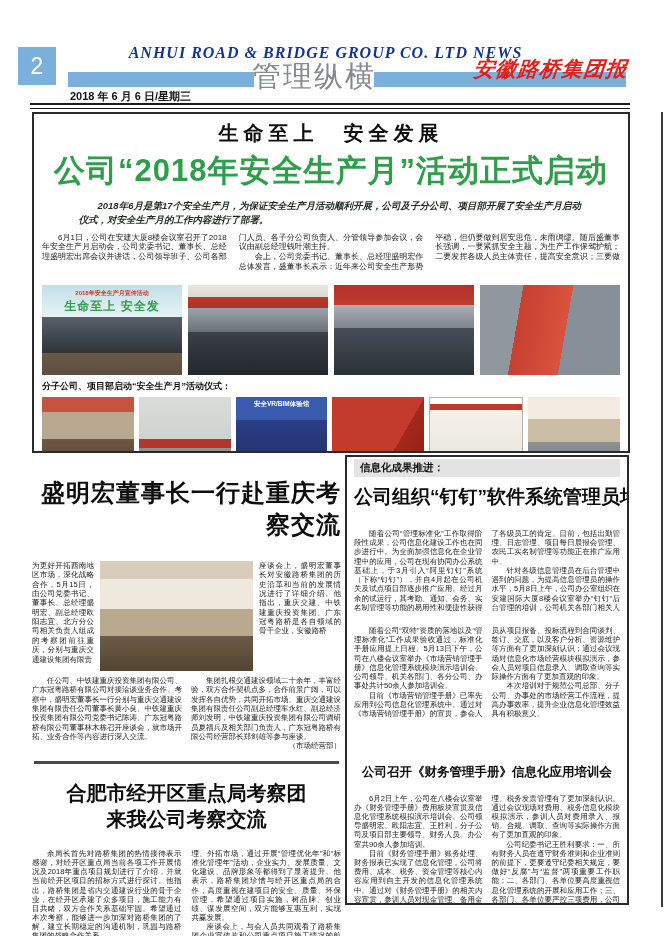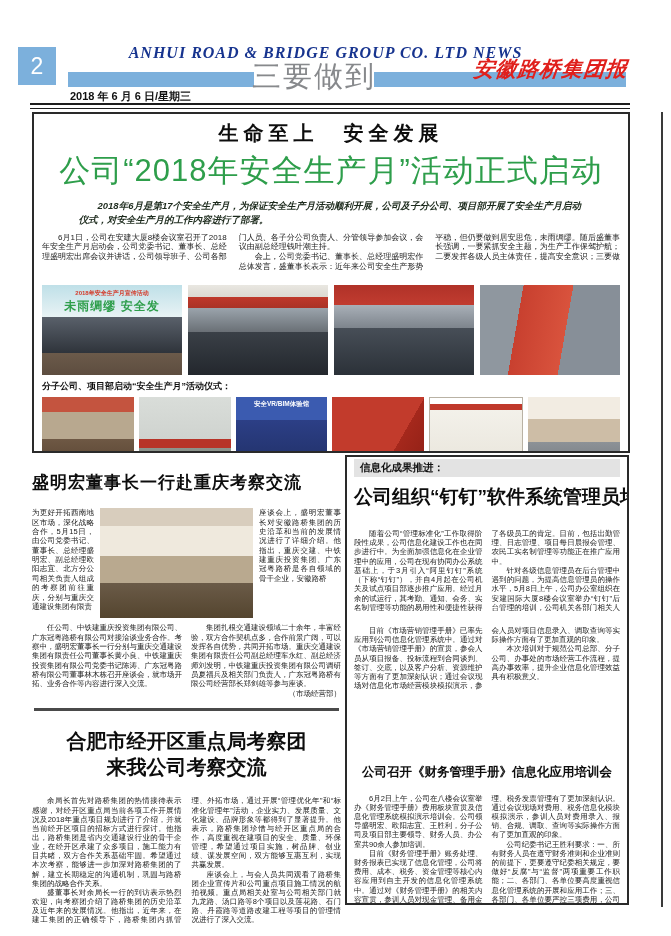--- a/index.html
+++ b/index.html
@@ -27,21 +27,21 @@
 
   
   p{margin:0;text-indent:2em;}
   .sign{text-align:right;font-weight:normal;text-indent:0;}
   .jtxt{text-align:justify;}
 
   
   .lead-box{position:absolute;left:32px;top:112px;width:598px;height:341px;
             border:2px solid #2a2a2a;box-sizing:border-box;padding:4px 8px 6px;overflow:hidden;}
   .kicker{text-align:center;font-size:20px;font-weight:900;letter-spacing:5px;color:#0d0d0d;margin-top:2px;}
-  .headline{margin:3px 0 0;text-align:center;font-size:31px;font-weight:400;color:#2e9e4b;letter-spacing:1px;}
+  .headline{margin:3px 0 0;text-align:center;font-size:31px;font-weight:700;color:#2e9e4b;letter-spacing:1px;}
   .deck{width:505px;margin:7px auto 5px;font-size:9.5px;font-weight:bold;font-style:italic;
         line-height:1.5;color:#1d2b1d;}
   .lead-body{column-count:3;column-gap:12px;font-size:8px;line-height:1.24;height:46px;overflow:hidden;}
 
   .photo-row1{display:flex;gap:6px;margin-top:6px;height:90px;}
   .photo-row2{display:flex;gap:5px;height:77px;}
   .photo{flex:1;position:relative;overflow:hidden;}
   .photo-caption{font-size:9px;font-weight:bold;margin:5px 0 4px;color:#111;}
 
   .ph-r1a{background:linear-gradient(180deg,#bfe0e8 0%,#e9f3f5 36%,#59606a 36%,#2e333a 76%,#6b5a4a 76%,#5d4d3f 100%);}
@@ -55,21 +55,21 @@
   .ph-r2b{background:linear-gradient(180deg,#d9ddd9 0%,#cfd3cf 55%,#b73428 55%,#b73428 66%,#8d958d 66%,#707870 100%);}
   .ph-r2c{background:linear-gradient(180deg,#3b5bb0 0%,#3b5bb0 30%,#2c3f86 30%,#1f2e63 100%);}
   .ph-vr-label{position:absolute;top:3px;left:0;right:0;text-align:center;font-size:6.5px;color:#fff;font-weight:bold;}
   .ph-r2d{background:linear-gradient(120deg,#c23b2c 0%,#c23b2c 68%,#a5281c 68%,#8e1f15 100%);}
   .ph-r2e{background:linear-gradient(180deg,#ffffff 0%,#ffffff 8%,#c0392b 8%,#c0392b 16%,#f3f1ea 16%,#e8e4da 100%);
           border:1px solid #b9b2a4;box-sizing:border-box;}
   .ph-r2f{background:linear-gradient(180deg,#f2ece2 0%,#f2ece2 28%,#cdbda6 28%,#cdbda6 58%,#8d9297 58%,#6f757b 100%);}
 
   
   .col-left{position:absolute;left:32px;top:457px;width:309px;}
-  .art-a-title{font-size:17px;font-weight:900;text-align:left;letter-spacing:1px;color:#0d0d0d;}
+  .art-a-title{font-size:24px;font-weight:900;text-align:right;letter-spacing:1px;color:#0d0d0d;}
   .fig-row{display:flex;gap:6px;margin-top:7px;height:110px;}
   .fig-col{font-size:7.5px;line-height:1.25;overflow:hidden;}
   .fig-col-left{width:62px;}
   .fig-col-right{width:82px;}
   .fig-photo{flex:1;background:linear-gradient(180deg,#d8cdbd 0%,#d8cdbd 16%,#efe9dd 16%,#efe9dd 44%,#b9a98f 44%,#b9a98f 68%,#6b5b48 68%,#54452f 100%);}
   .art-a-body{column-count:2;column-gap:9px;font-size:7.5px;line-height:1.25;margin-top:5px;height:78px;overflow:hidden;}
   .divider{border-top:3px solid #4a4a4a;margin:7px 2px 7px;}
   .art-b-title{font-size:20px;font-weight:900;text-align:center;line-height:1.3;color:#0d0d0d;}
   .art-b-body{column-count:2;column-gap:10px;font-size:7.5px;line-height:1.22;margin-top:7px;height:166px;overflow:hidden;}
 
@@ -86,40 +86,40 @@
 </style>
 </head>
 <body>
 
 <div class="page">
 
   <div class="pagenum">2</div>
   <div class="masthead-en">ANHUI ROAD &amp; BRIDGE GROUP CO. LTD NEWS</div>
   <div class="bar bar-left"></div>
   <div class="bar bar-right"></div>
-  <div class="section-title">三要做到</div>
+  <div class="section-title">管理纵横</div>
   <div class="brand">安徽路桥集团报</div>
   <div class="date">2018 年 6 月 6 日/星期三</div>
   <div class="header-rule"></div>
   <div class="vrule"></div>
 
   <section class="lead-box">
     <div class="kicker">生命至上　安全发展</div>
     <h1 class="headline">公司“2018年安全生产月”活动正式启动</h1>
     <p class="deck">2018年6月是第17个安全生产月，为保证安全生产月活动顺利开展，公司及子分公司、项目部开展了安全生产月启动仪式，对安全生产月的工作内容进行了部署。</p>
     <div class="lead-body jtxt">
       <p>6月1日，公司在安建大厦8楼会议室召开了2018年安全生产月启动会，公司党委书记、董事长、总经理盛明宏出席会议并讲话，公司领导班子、公司各部门人员、各子分公司负责人、分管领导参加会议，会议由副总经理钱叶潮主持。</p>
       <p>会上，公司党委书记、董事长、总经理盛明宏作总体发言，盛董事长表示：近年来公司安全生产形势平稳，但仍要做到居安思危，未雨绸缪。随后盛董事长强调，一要紧抓安全主题，为生产工作保驾护航；二要发挥各级人员主体责任，提高安全意识；三要做到“守安守责、守安负责、守安尽责”；四要依法作业，避免“违章指挥、违规作业、违法蛮干”。</p>
 
     </div>
 
     <div class="photo-row1">
       <div class="photo ph-r1a">
         <span class="ph-banner1">2018年安全生产月宣传活动</span>
-        <span class="ph-banner2">未雨绸缪 安全发</span>
+        <span class="ph-banner2">生命至上 安全发</span>
       </div>
       <div class="photo ph-r1b"></div>
       <div class="photo ph-r1c"></div>
       <div class="photo ph-r1d"></div>
     </div>
 
     <div class="photo-caption">分子公司、项目部启动“安全生产月”活动仪式：</div>
 
     <div class="photo-row2">
       <div class="photo ph-r2a"></div>
@@ -164,20 +164,21 @@
     <div class="info-bar">信息化成果推进：</div>
 
     <h3 class="info-title-lg">公司组织“钉钉”软件系统管理员培训</h3>
     <div class="info-body c1 jtxt">
       <p>随着公司“管理标准化”工作取得阶段性成果，公司信息化建设工作也在同步进行中。为全面加强信息化在企业管理中的应用，公司在现有协同办公系统基础上，于3月引入“阿里钉钉”系统（下称“钉钉”），并自4月起在公司机关及试点项目部逐步推广应用。经过月余的试运行，其考勤、通知、会务、实名制管理等功能的易用性和便捷性获得了各级员工的肯定。目前，包括出勤管理、日志管理、项目每日晨报会管理、农民工实名制管理等功能正在推广应用中。</p>
       <p>针对各级信息管理员在后台管理中遇到的问题，为提高信息管理员的操作水平，5月8日上午，公司办公室组织在安建国际大厦8楼会议室举办“钉钉”后台管理的培训，公司机关各部门相关人员、分子公司及部分项目部的信息管理员参加了培训。</p>
 
     </div>
 
     <div class="info-body c2 jtxt">
+      <p>随着公司“双特”资质的落地以及“管理标准化”工作成果验收通过，标准化手册应用提上日程。5月13日下午，公司在八楼会议室举办《市场营销管理手册》信息化管理系统模块演示培训会。公司领导、机关各部门、各分公司、办事处共计50余人参加培训会。</p>
       <p>目前《市场营销管理手册》已率先应用到公司信息化管理系统中。通过对《市场营销管理手册》的宣贯，参会人员从项目报备、投标流程到合同谈判、签订、交底，以及客户分析、资源维护等方面有了更加深刻认识；通过会议现场对信息化市场经营模块模拟演示，参会人员对项目信息录入、调取查询等实际操作方面有了更加直观的印象。</p>
       <p>本次培训对于规范公司总部、分子公司、办事处的市场经营工作流程，提高办事效率，提升企业信息化管理效益具有积极意义。</p>
 
     </div>
 
     <h3 class="info-title-sm">公司召开《财务管理手册》信息化应用培训会</h3>
     <div class="info-body c3 jtxt">
       <p>6月2日上午，公司在八楼会议室举办《财务管理手册》费用板块宣贯及信息化管理系统模拟演示培训会。公司领导盛明宏、欧阳志宜、王胜利，分子公司及项目部主要领导、财务人员、办公室共90余人参加培训。</p>
       <p>目前《财务管理手册》账务处理、财务报表已实现了信息化管理，公司将费用、成本、税务、资金管理等核心内容应用到自主开发的信息化管理系统中。通过对《财务管理手册》的相关内容宣贯，参训人员对现金管理、备用金管理、费用明细归类管理、固定资产管理、税务发票管理有了更加深刻认识。通过会议现场对费用、税务信息化模块模拟演示，参训人员对费用录入、报销、合规、调取、查询等实际操作方面有了更加直观的印象。</p>
       <p>公司纪委书记王胜利要求：一、所有财务人员在遵守财务准则和企业准则的前提下，更要遵守纪委相关规定，要做好“反腐”与“监督”两项重要工作职能；二、各部门、各单位要高度重视信息化管理系统的开展和应用工作；三、各部门、各单位要严控三项费用，公司将对该项工作的开展进行巡视检查。</p>

